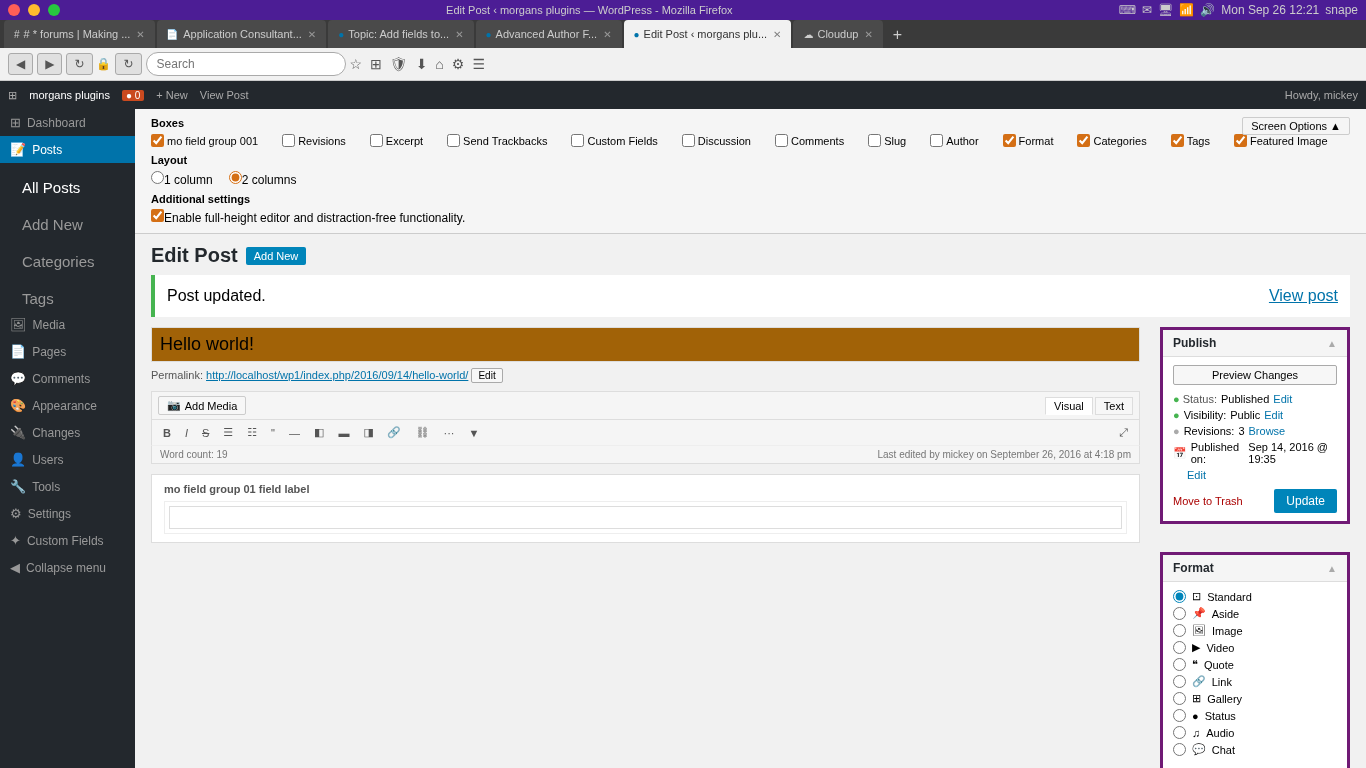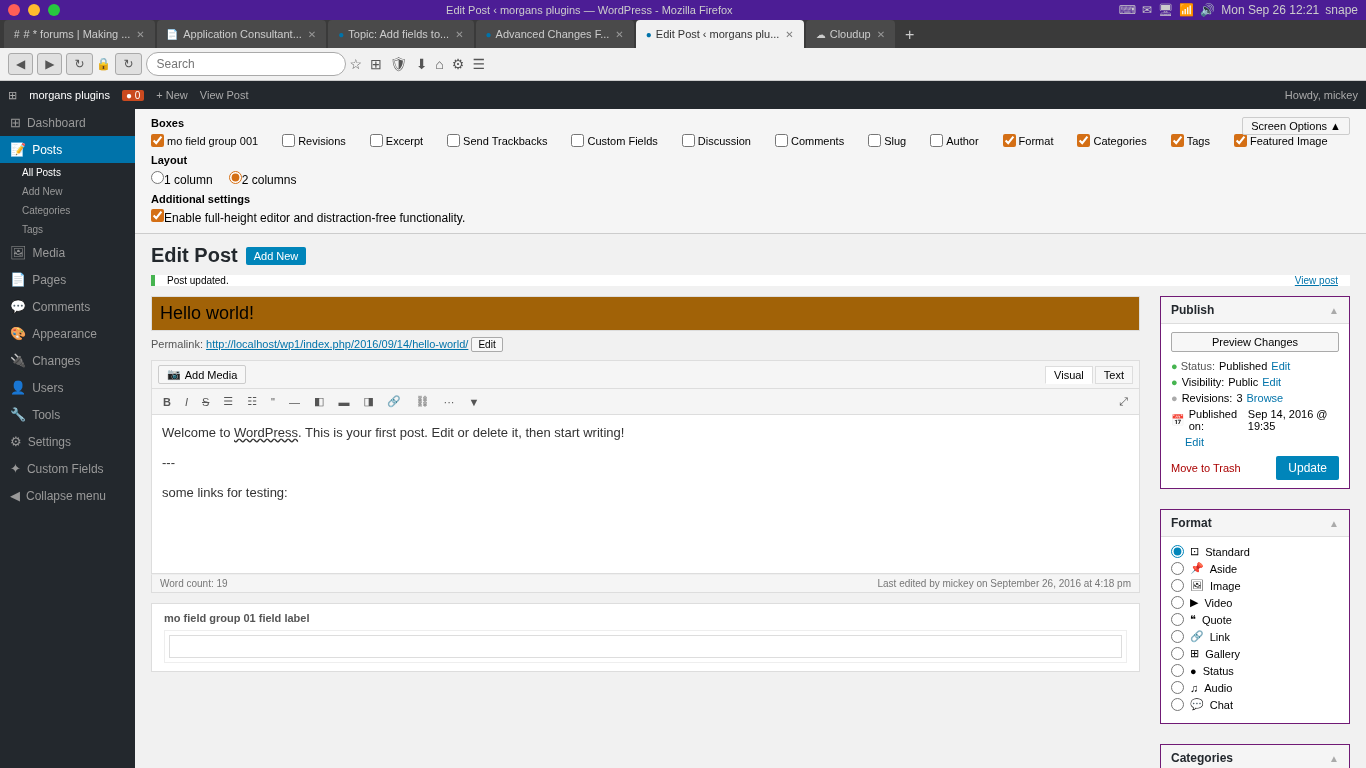--- a/index.html
+++ b/index.html
@@ -20,34 +20,34 @@
     .url-bar { flex: 1; border: 1px solid #aaa; border-radius: 3px; padding: 4px 8px; font-size: 12px; background: white; color: #333; }
     .search-bar { width: 200px; border: 1px solid #aaa; border-radius: 12px; padding: 4px 10px; font-size: 12px; background: white; }
     .nav-icons { display: flex; gap: 8px; color: #555; font-size: 14px; }
     .wp-top-bar { background: #23282d; color: #aaa; font-size: 11px; display: flex; align-items: center; padding: 0 8px; height: 28px; gap: 12px; }
     .wp-sidebar { background: #23282d; width: 135px; flex-shrink: 0; overflow-y: auto; }
     .wp-main { flex: 1; display: flex; flex-direction: column; overflow: auto; background: #f1f1f1; }
 
     .sidebar-menu-item { display: flex; align-items: center; padding: 6px 10px; color: #999; font-size: 12px; cursor: pointer; gap: 6px; }
     .sidebar-menu-item.active { color: #fff; background: #0073aa; }
     .sidebar-menu-item .icon { font-size: 13px; }
-    .sidebar-sub-item { display: flex; align-items: center; padding: 4px 10px 4px 22px; color: #999; font-size: 10px; cursor: pointer; }
+    .sidebar-sub-item { display: flex; align-items: center; padding: 16px 10px 4px 22px; color: #999; font-size: 15px; cursor: pointer; }
     .sidebar-sub-item.active { color: #fff; }
     .screen-options-checkboxes { display: flex; flex-wrap: wrap; gap: 24px; align-items: center; margin-bottom: 6px; }
     .screen-options-checkboxes label { display: flex; align-items: center; gap: 3px; font-size: 11px; }
     .layout-section { margin-bottom: 4px; }
     .layout-options { display: flex; gap: 16px; align-items: center; }
 
     
     .content-area { padding: 10px 16px; }
     .page-title-row { display: flex; align-items: center; gap: 8px; margin-bottom: 8px; }
     .page-title { font-size: 20px; font-weight: bold; color: #23282d; }
     .add-new-btn { background: #0085ba; color: #fff; border: none; padding: 3px 8px; font-size: 11px; cursor: pointer; border-radius: 2px; }
 
-    .notice-bar { background: #fff; border-left: 4px solid #46b450; padding: 0 12px; margin-bottom: 10px; font-size: 10px; display: flex; align-items: center; justify-content: space-between; }
+    .notice-bar { background: #fff; border-left: 4px solid #46b450; padding: 12px 12px; margin-bottom: 10px; font-size: 16px; display: flex; align-items: center; justify-content: space-between; }
     .notice-bar a { color: #0073aa; }
 
     .post-title-input { width: 100%; padding: 6px 8px; font-size: 18px; border: 1px solid #ddd; background: #a16207; margin-bottom: 6px; }
     .permalink-row { font-size: 11px; color: #555; margin-bottom: 8px; }
     .permalink-row a { color: #0073aa; }
     .permalink-edit-btn { font-size: 10px; padding: 1px 6px; border: 1px solid #aaa; background: #f7f7f7; cursor: pointer; border-radius: 2px; }
 
     .editor-toolbar { background: #f5f5f5; border: 1px solid #ddd; border-bottom: none; padding: 4px 6px; display: flex; align-items: center; justify-content: space-between; }
     .add-media-btn { background: #f7f7f7; border: 1px solid #ccc; padding: 2px 8px; font-size: 11px; cursor: pointer; border-radius: 2px; display: flex; align-items: center; gap: 4px; }
     .editor-tabs { display: flex; gap: 2px; }
@@ -59,21 +59,21 @@
 
     .editor-area { background: #fff; border: 1px solid #ddd; min-height: 160px; padding: 10px; font-size: 13px; color: #333; position: relative; }
     .editor-footer { background: #f5f5f5; border: 1px solid #ddd; border-top: 1px solid #eee; padding: 3px 8px; font-size: 10px; color: #777; display: flex; justify-content: space-between; }
 
     .custom-fields-section { background: #fff; border: 1px solid #ddd; margin-top: 10px; padding: 8px 12px; font-size: 11px; }
     .custom-fields-label { font-weight: bold; color: #555; margin-bottom: 6px; }
     .custom-field-row { border: 1px solid #eee; padding: 4px; }
 
     
     .right-sidebar { width: 190px; flex-shrink: 0; margin-left: 10px; }
-    .meta-box { background: #fff; border: 1px solid #701a75; margin-bottom: 20px; }
+    .meta-box { background: #fff; border: 3px solid #701a75; margin-bottom: 28px; }
     .meta-box-header { background: #f5f5f5; border-bottom: 1px solid #ddd; padding: 6px 10px; display: flex; justify-content: space-between; align-items: center; font-weight: bold; font-size: 12px; color: #23282d; cursor: pointer; }
     .meta-box-header .toggle { font-size: 10px; color: #aaa; }
     .meta-box-content { padding: 8px 10px; font-size: 11px; }
 
     .publish-row { display: flex; align-items: center; margin-bottom: 4px; }
 
     .preview-btn { border: 1px solid #aaa; background: #f7f7f7; padding: 3px 8px; font-size: 11px; cursor: pointer; border-radius: 2px; width: 100%; margin-bottom: 8px; }
 
     .format-option { display: flex; align-items: center; gap: 6px; margin-bottom: 4px; font-size: 11px; }
 
@@ -118,21 +118,21 @@
       <span>Application Consultant...</span>
       <span class="tab-close">✕</span>
     </div>
     <div class="tab">
       <span class="tab-icon" style="color:#0073aa;">●</span>
       <span>Topic: Add fields to...</span>
       <span class="tab-close">✕</span>
     </div>
     <div class="tab">
       <span class="tab-icon" style="color:#0073aa;">●</span>
-      <span>Advanced Changes F...</span>
+      <span>Advanced Author F...</span>
       <span class="tab-close">✕</span>
     </div>
     <div class="tab active">
       <span class="tab-icon" style="color:#0073aa;">●</span>
       <span>Edit Post ‹ morgans plu...</span>
       <span class="tab-close">✕</span>
     </div>
     <div class="tab">
       <span class="tab-icon">☁</span>
       <span>Cloudup</span>
@@ -363,27 +363,20 @@
                 <button class="fmt-btn">◨</button>
                 <button class="fmt-btn">🔗</button>
                 <button class="fmt-btn">⛓</button>
                 <button class="fmt-btn">···</button>
                 <button class="fmt-btn">▼</button>
                 <div style="flex:1;"></div>
                 <button class="fmt-btn">⤢</button>
               </div>
 
               
-              <div class="editor-area">
-                <p>Welcome to <span style="text-decoration:underline wavy;">WordPress</span>. This is your first post. Edit or delete it, then start writing!</p>
-                <br>
-                <p>---</p>
-                <br>
-                <p>some links for testing:</p>
-              </div>
 
               
               <div class="editor-footer">
                 <span>Word count: 19</span>
                 <span>Last edited by mickey on September 26, 2016 at 4:18 pm</span>
               </div>
 
               
               <div class="custom-fields-section">
                 <div class="custom-fields-label">mo field group 01 field label</div>

